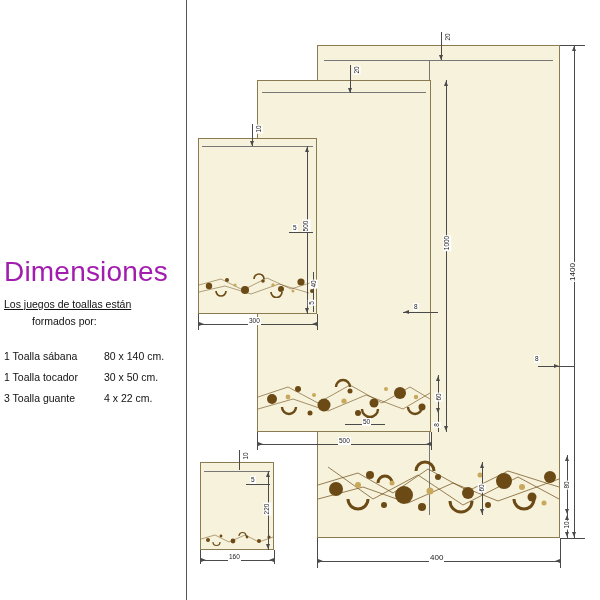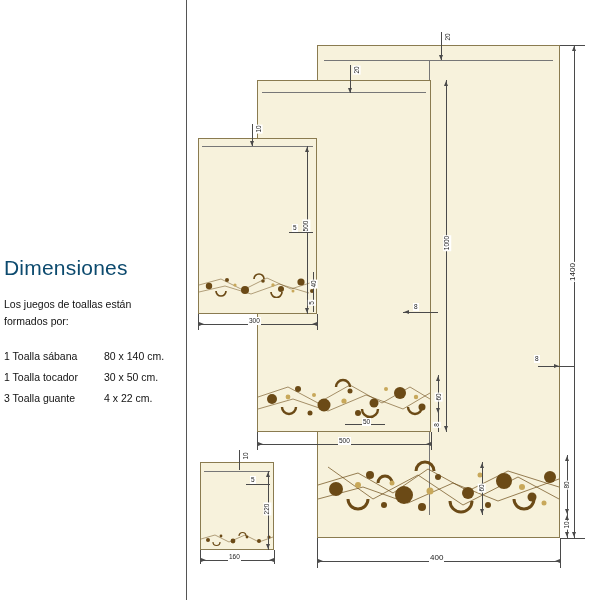--- a/index.html
+++ b/index.html
@@ -33,35 +33,35 @@
     position: absolute;
     left: 0;
     top: 0;
     width: 186px;
     height: 600px;
   }
   .title {
     position: absolute;
     left: 4px;
     top: 256px;
-    font-size: 21px;
-    color: #0c4a6e;
+    font-size: 28px;
+    color: #a21caf;
     letter-spacing: .2px;
   }
   .intro {
     position: absolute;
     left: 4px;
     top: 296px;
     width: 178px;
     font-size: 10.5px;
     color: #111;
     line-height: 17px;
   }
-  .intro .l1 { display:block; text-align: justify; width: 168px;}
-  .intro .l2 { display:block; }
+  .intro .l1 { display:block; text-align: justify; width: 168px; text-decoration: underline;}
+  .intro .l2 { display:block;margin-left:28px; }
   .items {
     position: absolute;
     left: 4px;
     top: 341px;
     width: 182px;
   }
   .item {
     display: flex;
     font-size: 10.5px;
     color: #111;

